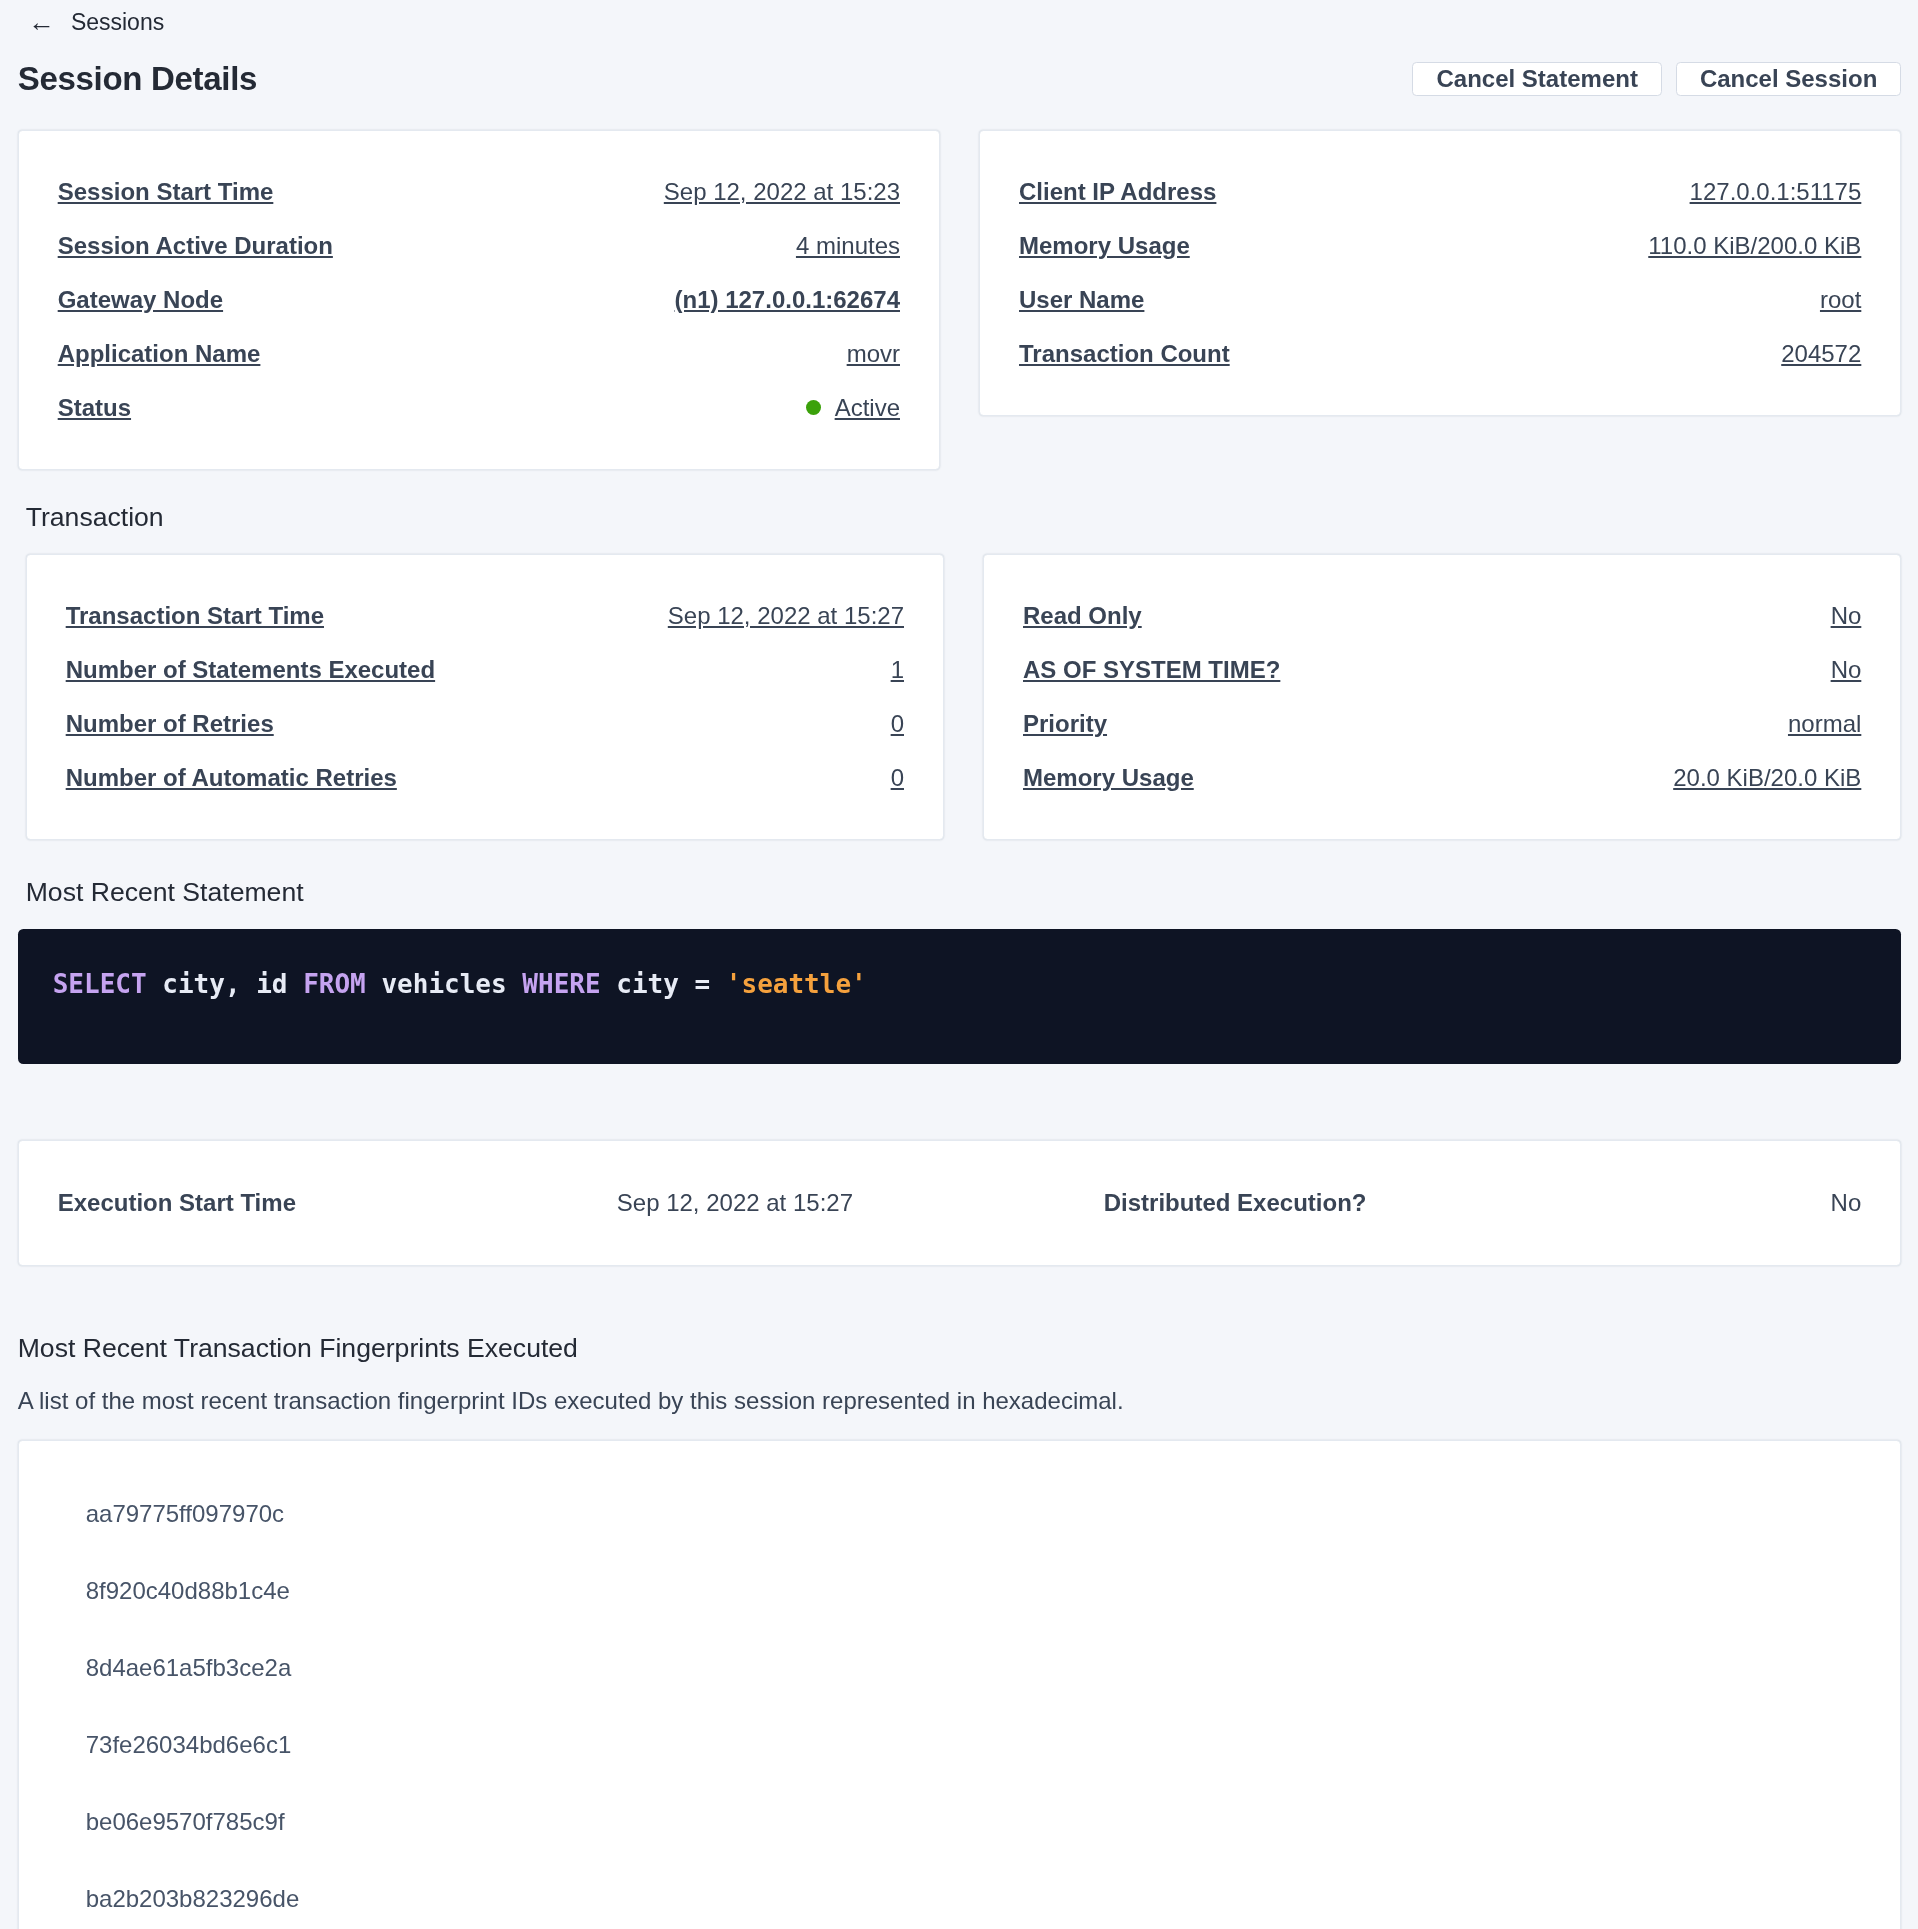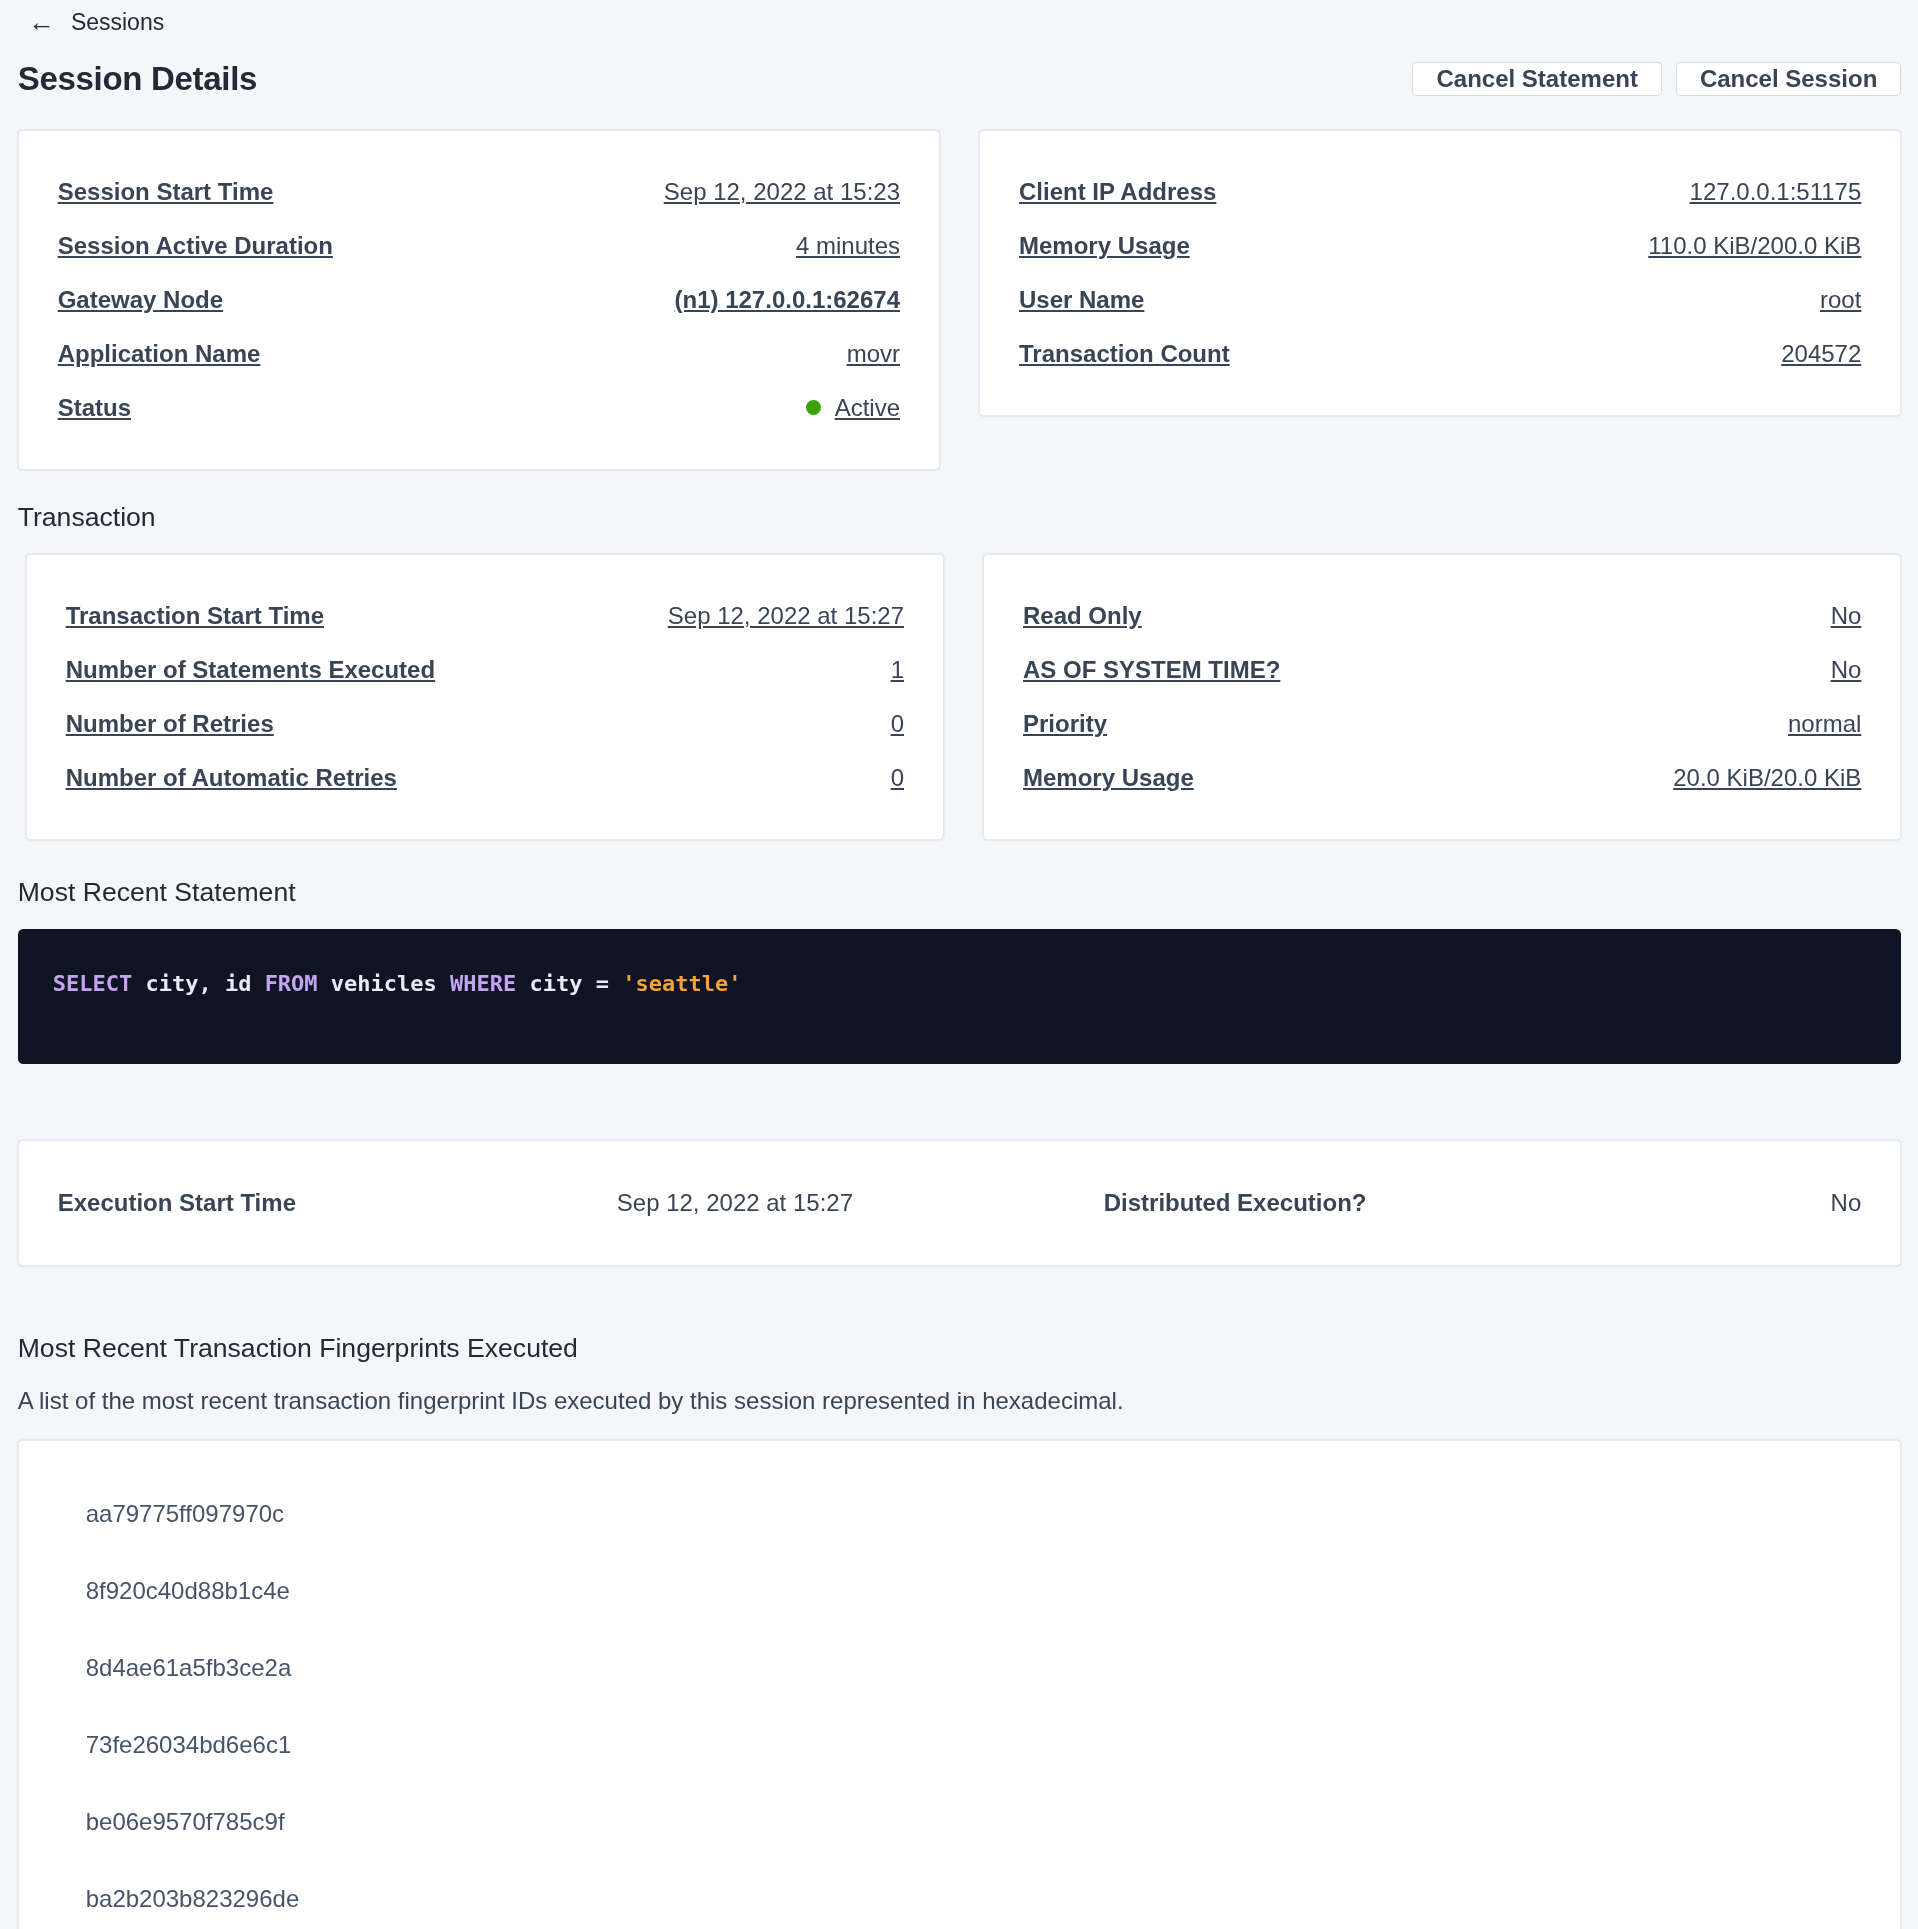--- a/index.html
+++ b/index.html
@@ -49,31 +49,31 @@
     padding:34px 39px;
   }
   .srow{display:flex;justify-content:space-between;align-items:center;height:54px;font-size:24px;text-decoration:underline;}
   .srow .lbl{font-weight:700;color:var(--text-body);}
   .srow .val{color:var(--text-body);text-align:right;}
   a.val{color:var(--link-blue);font-weight:700;text-decoration:none;cursor:pointer;}
   .status-wrap{display:flex;align-items:center;gap:13.3px;}
   .dot{width:15px;height:15px;border-radius:50%;background:var(--status-green);display:inline-block;}
 
   
-  .section-heading{font-size:26.6px;font-weight:400;color:var(--text-dark);margin:32px 0 21px;}
+  .section-heading{font-size:26.6px;font-weight:400;color:var(--text-dark);margin:32px 8px 21px;}
   .section-heading.mt-lg{margin-top:37px;}
   .section-desc{font-size:24px;color:var(--text-body);margin:0 0 25px;}
 
   
   .code{
     background:var(--code-bg);border-radius:5.3px;
     margin-top:21px;
     padding:39px 35px 64px;
     font-family:"DejaVu Sans Mono", monospace;
-    font-size:22px;font-weight:700;line-height:32px;
+    font-size:26px;font-weight:700;line-height:32px;
     color:var(--code-text);
     white-space:pre-wrap;
   }
   .code .kw{color:var(--code-keyword);}
   .code .str{color:var(--code-string);}
 
   
   .exec-card{
     margin-top:76px;
     display:grid;grid-template-columns:31% 27% 20% 22%;

